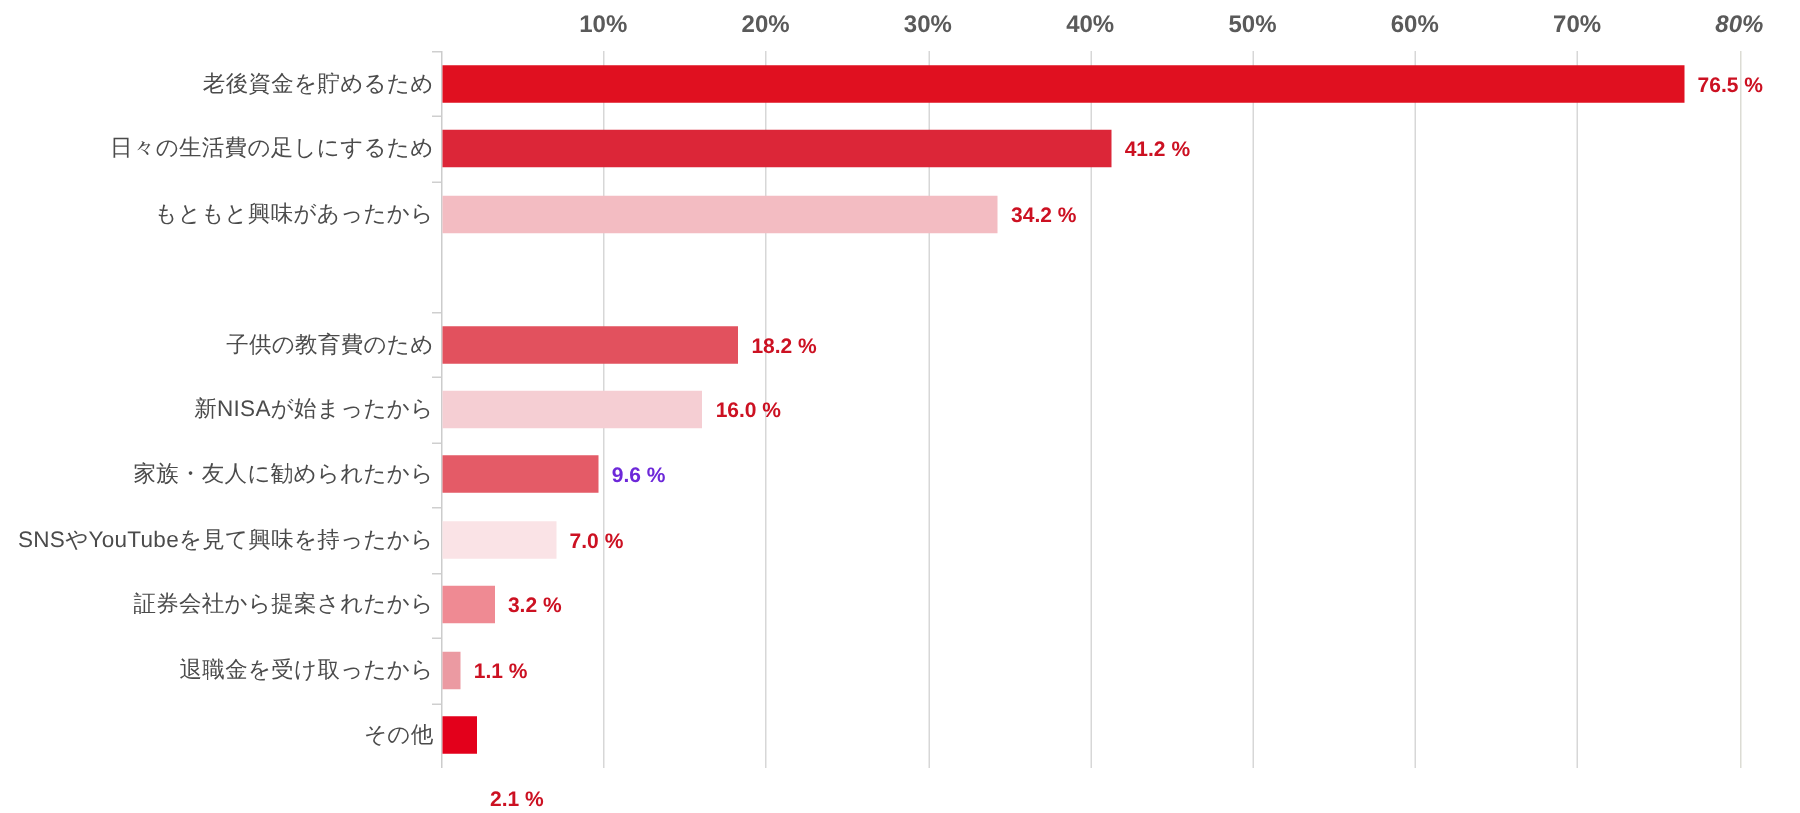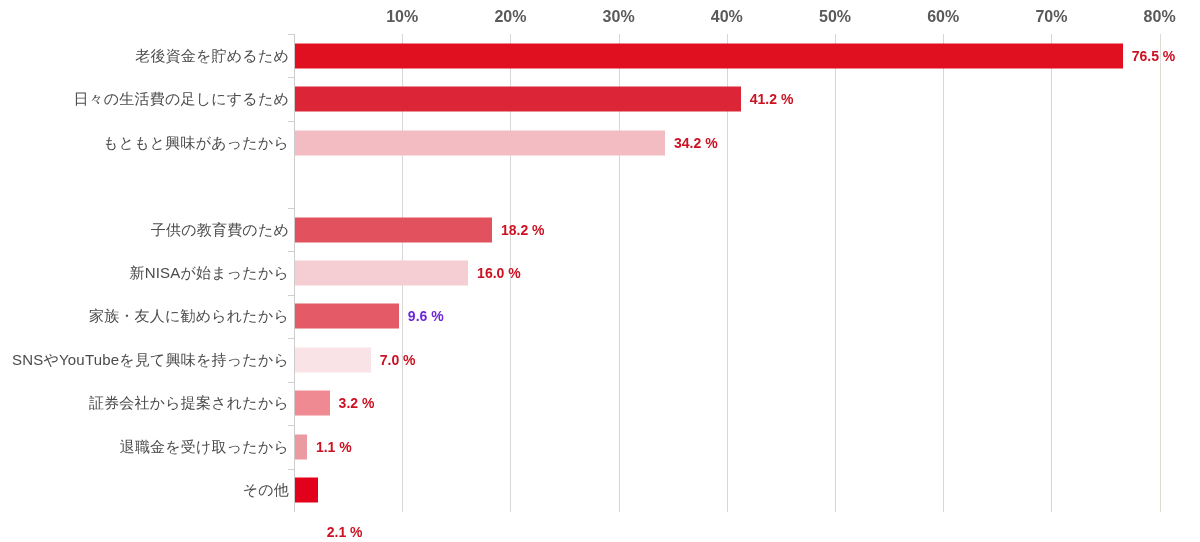--- a/index.html
+++ b/index.html
@@ -124,21 +124,21 @@
 <div id="chart-root">
 
   <div id="x-axis-labels">
       <div class="x-tick-label" style="left: 402.2px;">10%</div>
       <div class="x-tick-label" style="left: 510.4px;">20%</div>
       <div class="x-tick-label" style="left: 618.6px;">30%</div>
       <div class="x-tick-label" style="left: 726.8px;">40%</div>
       <div class="x-tick-label" style="left: 835px;">50%</div>
       <div class="x-tick-label" style="left: 943.2px;">60%</div>
       <div class="x-tick-label" style="left: 1051.4px;">70%</div>
-      <div class="x-tick-label" style="left: 1159.6px;">80%</div>
+      <div class="x-tick-label" style="left: 1159.6px; font-style: italic;">80%</div>
     </div>
 
   <div id="plot-area">
       <div class="gridline" style="left: 108.2px;"></div>
       <div class="gridline" style="left: 216.4px;"></div>
       <div class="gridline" style="left: 324.6px;"></div>
       <div class="gridline" style="left: 432.8px;"></div>
       <div class="gridline" style="left: 541px;"></div>
       <div class="gridline" style="left: 649.2px;"></div>
       <div class="gridline" style="left: 757.4px;"></div>

